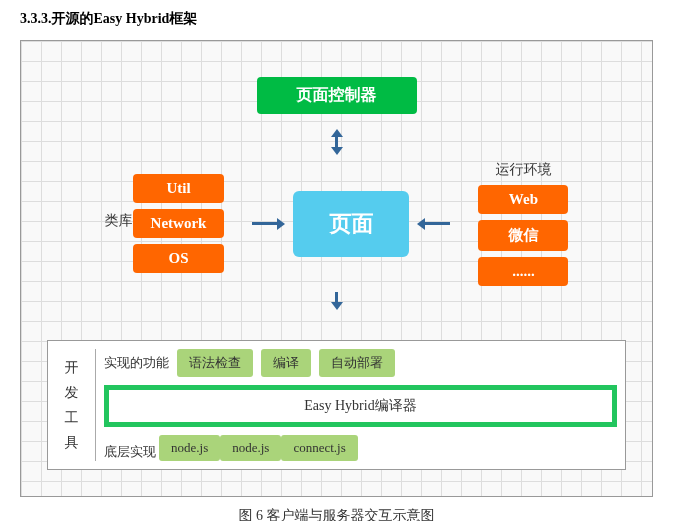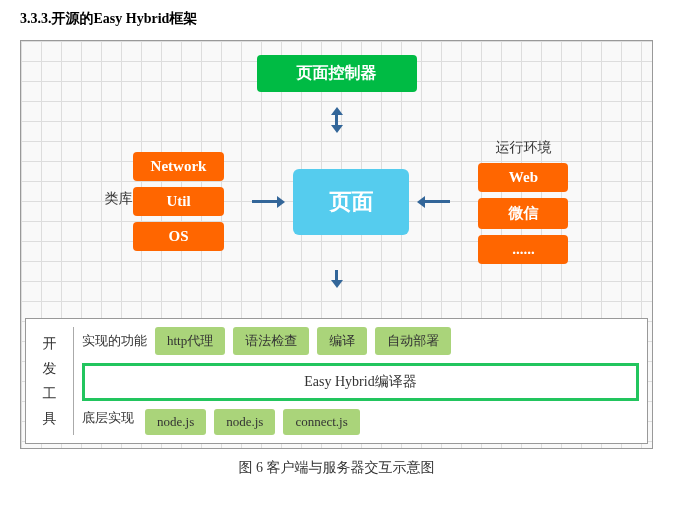--- a/index.html
+++ b/index.html
@@ -13,21 +13,21 @@
       color: #000;
     }
     .page-title {
       font-size: 14px;
       font-weight: bold;
       margin-bottom: 12px;
       color: #000;
     }
     .diagram-container {
       border: 1px solid #999;
-      padding: 4px;
+      padding: 26px;
       background: #f9f9f9;
       position: relative;
     }
     
     .grid-area {
       background-image: 
         linear-gradient(to right, #ddd 1px, transparent 1px),
         linear-gradient(to bottom, #ddd 1px, transparent 1px);
       background-size: 20px 20px;
       position: relative;
@@ -216,30 +216,30 @@
     .green-box {
       background: #aad47a;
       color: #333;
       padding: 5px 12px;
       border-radius: 3px;
       font-size: 13px;
       text-align: center;
     }
     .compiler-row {
       background: #fff;
-      border: 3px solid #22c55e;
+      border: 5px solid #22c55e;
       padding: 7px 0;
       text-align: center;
       font-size: 14px;
       color: #333;
     }
     .impl-row {
       display: flex;
-      align-items: flex-start;
-      gap: 8px;
+      align-items: flex-end;
+      gap: 0;
     }
     .impl-label {
       font-size: 13px;
       color: #333;
       min-width: 55px;
     }
     .caption {
       text-align: center;
       font-size: 14px;
       color: #333;
@@ -263,22 +263,22 @@
       <div class="arrow-head-up"></div>
       <div class="arrow-line-v" style="height:10px;"></div>
       <div class="arrow-head-down"></div>
     </div>
 
     <div class="middle-row">
 
       <div class="library-section">
         <div class="section-label">类库</div>
         <div class="lib-items">
+          <div class="orange-box">Util</div>
           <div class="orange-box">Network</div>
-          <div class="orange-box">Util</div>
           <div class="orange-box">OS</div>
         </div>
       </div>
 
       <div class="h-arrow-right">
         <div class="arrow-line-h" style="width:25px;"></div>
         <div class="arrow-head-right"></div>
       </div>
 
       <div class="center-section">
@@ -314,21 +314,20 @@
       <span>开</span>
       <span>发</span>
       <span>工</span>
       <span>具</span>
     </div>
 
     <div class="dev-tools-content">
 
       <div class="func-row">
         <div class="func-label">实现的功能</div>
-        <div class="green-box">http代理</div>
         <div class="green-box">语法检查</div>
         <div class="green-box">编译</div>
         <div class="green-box">自动部署</div>
       </div>
 
       <div class="compiler-row">Easy Hybrid编译器</div>
 
       <div class="impl-row">
         <div class="impl-label">底层实现</div>
         <div class="green-box">node.js</div>

